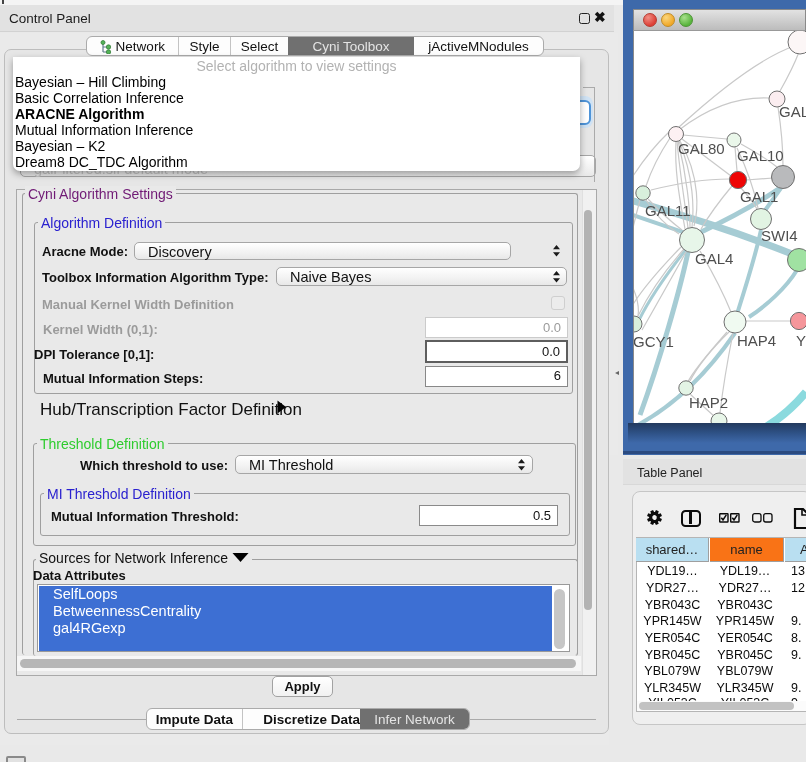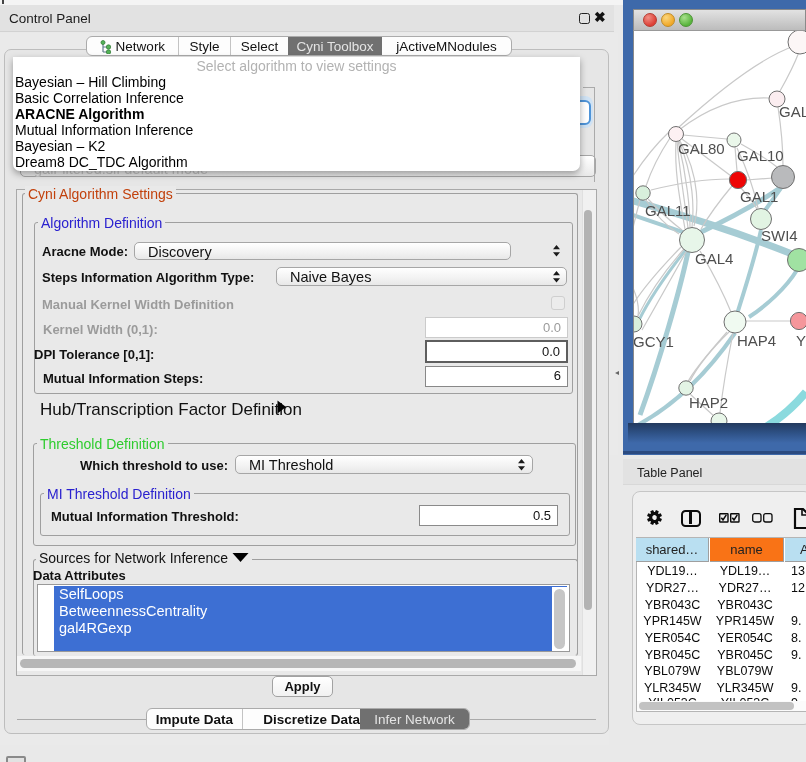--- a/index.html
+++ b/index.html
@@ -35,21 +35,21 @@
 .combo { position:absolute; background:linear-gradient(#ffffff,#f2f2f2 60%,#e8e8e8); border:1px solid #a6a6a6; border-radius:5px; color:#111; }
 .combo .ctext { position:absolute; left:13px; top:1px; font-size:14.5px; }
 .carrow { position:absolute; }
 .field { position:absolute; background:#fff; text-align:right; padding-right:6px; color:#111; }
 
 #popup { left:13px; top:57px; width:567px; height:114px; font-size:14px; background:#ffffff; border-radius:0 0 7px 7px; box-shadow:0 3px 7px rgba(0,0,0,0.35); z-index:30; }
 #popup .ph { color:#b2b2b2; text-align:center; height:17px; line-height:18px; }
 #popup .it { padding:0 2px; line-height:16.1px; color:#000; }
 
 #attrlist { left:37px; top:584px; width:533px; height:68px; border:1px solid #999; background:#fff; overflow:hidden; }
-#attrsel { left:16px; top:1px; width:513px; height:80px; background:#3d6fd3; }
+#attrsel { left:1px; top:1px; width:513px; height:80px; background:#3d6fd3;padding-left:9px; }
 #attrsel div { color:#fff; line-height:17px; padding-left:5px; font-size:14.5px; }
 #listscroll { left:514px; top:2px; width:15px; height:64px; background:#fff; }
 #listthumb { left:2px; top:2px; width:11px; height:60px; background:#c6c6c6; border-radius:6px; }
 #applybtn { left:272px; top:676px; width:61px; height:21px; background:linear-gradient(#ffffff,#f1f1f1); border:1px solid #a2a2a2; border-radius:5px; text-align:center; line-height:19px; font-weight:bold; color:#111; }
 
 #rightbg { left:623px; top:0; width:183px; height:455px; background:#3e69aa; }
 #netwin-title { left:633px; top:9px; width:173px; height:22px; background:linear-gradient(#e2e2e2,#bcbcbc); border:1px solid #8a8a8a; border-bottom:1px solid #999; }
 #netcanvas { left:633px; top:31px; width:173px; height:392px; background:#ffffff; overflow:hidden; border-left:1px solid #8a8a8a; }
 #winshadow { left:628px; top:423px; width:178px; height:20px; background:linear-gradient(#233a5e,#2d4f82 45%,#3e69aa); }
 .light { position:absolute; top:13px; width:14px; height:14px; border-radius:50%; }
@@ -81,48 +81,48 @@
   <div class="tab" style="width:91px;" id="tabnet"><svg width="12" height="14" viewBox="0 0 12 14" style="vertical-align:-3px">
         <path d="M3 3 V12 M3 7 H7.5 M3 12 H7.5" stroke="#607d8b" stroke-width="1.2" fill="none"></path>
         <circle cx="3" cy="2.5" r="2" fill="#53b357" stroke="#38803c" stroke-width="0.8"></circle>
         <circle cx="8.5" cy="7" r="2.2" fill="#53b357" stroke="#38803c" stroke-width="0.8"></circle>
         <circle cx="8.5" cy="12" r="2.2" fill="#53b357" stroke="#38803c" stroke-width="0.8"></circle>
       </svg> Network</div>
   <div class="sep"></div>
     <div class="tab" style="width:51px;">Style</div>
   <div class="sep"></div>
     <div class="tab" style="width:57px;">Select</div>
-  <div class="tab sel" style="width:94px;">Cyni Toolbox</div>
+  <div class="tab sel" style="width:126px;">Cyni Toolbox</div>
   <div class="tab" style="width:129px;">jActiveMNodules</div>
 </div>
 
 <div class="combo" style="left:20px; top:155px; width:576px; height:22px;">
     <span class="ctext" style="top:5px;color:#c4c4c4;">galFiltered.sif default mode</span>
   </div>
 
 <div class="abs" style="left:560px; top:96px; width:33px; height:32px; background:#cfe2f4; border-radius:8px;"></div>
 <div class="abs" style="left:563px; top:100px; width:28px; height:25px; background:#fff; border:2.5px solid #4f94d8; border-radius:6px;"></div>
 
 <div class="abs" style="left:583px; top:87px; width:12px; height:95px; border-top:1px solid #aaa; border-right:1px solid #aaa;"></div>
 
 <div class="abs" id="scrollarea"></div>
 <div class="abs" id="vscroll"></div>
 <div class="abs" id="vthumb"></div>
 <div class="abs" id="hscroll"></div>
 <div class="abs" id="hthumb"></div>
 
 <div class="group" style="left:22px; top:193px; width:556px; height:462px; border-bottom:none;"></div>
-<div class="gtitle" style="left:25px; top:186px; color:#c2410c;">Cyni Algorithm Settings</div>
+<div class="gtitle" style="left:25px; top:186px; color:#701a75;">Cyni Algorithm Settings</div>
 <div class="group" style="left:34px; top:222px; width:539px; height:172px;"></div>
 <div class="gtitle" style="left:38px; top:215px; color:#2a21cf;">Algorithm Definition</div>
 <div class="row-label" style="left:42px; top:244px;">Aracne Mode:</div>
 <div class="combo" style="left:134px; top:242px; width:377px; height:18px;">
     <span class="ctext">Discovery</span>
   </div>
-<div class="row-label" style="left:42px; top:270px;">Steps Information Algorithm Type:</div>
+<div class="row-label" style="left:42px; top:270px;">Toolbox Information Algorithm Type:</div>
 <div class="combo" style="left:276px; top:267px; width:291px; height:19px;">
     <span class="ctext">Naive Bayes</span>
   </div>
 <div class="row-label gray" style="left:42px; top:297px;">Manual Kernel Width Definition</div>
 <div class="abs" style="left:551px; top:296px; width:14px; height:14px; background:#ececec; border:1px solid #cfcfcf; border-radius:3px;"></div>
 <div class="row-label gray" style="left:43px; top:322px;">Kernel Width (0,1):</div>
 <div class="field gray" style="left:425px; top:317px; width:143px; height:21px; border:1px solid #cbcbcb; line-height:19px;">0.0</div>
 <div class="row-label" style="left:34px; top:347px;">DPI Tolerance [0,1]:</div>
 <div class="field" style="left:425px; top:340px; width:143px; height:23px; border:2px solid #5e5e5e; line-height:19px;">0.0</div>
 <div class="row-label" style="left:43px; top:371px;">Mutual Information Steps:</div>

